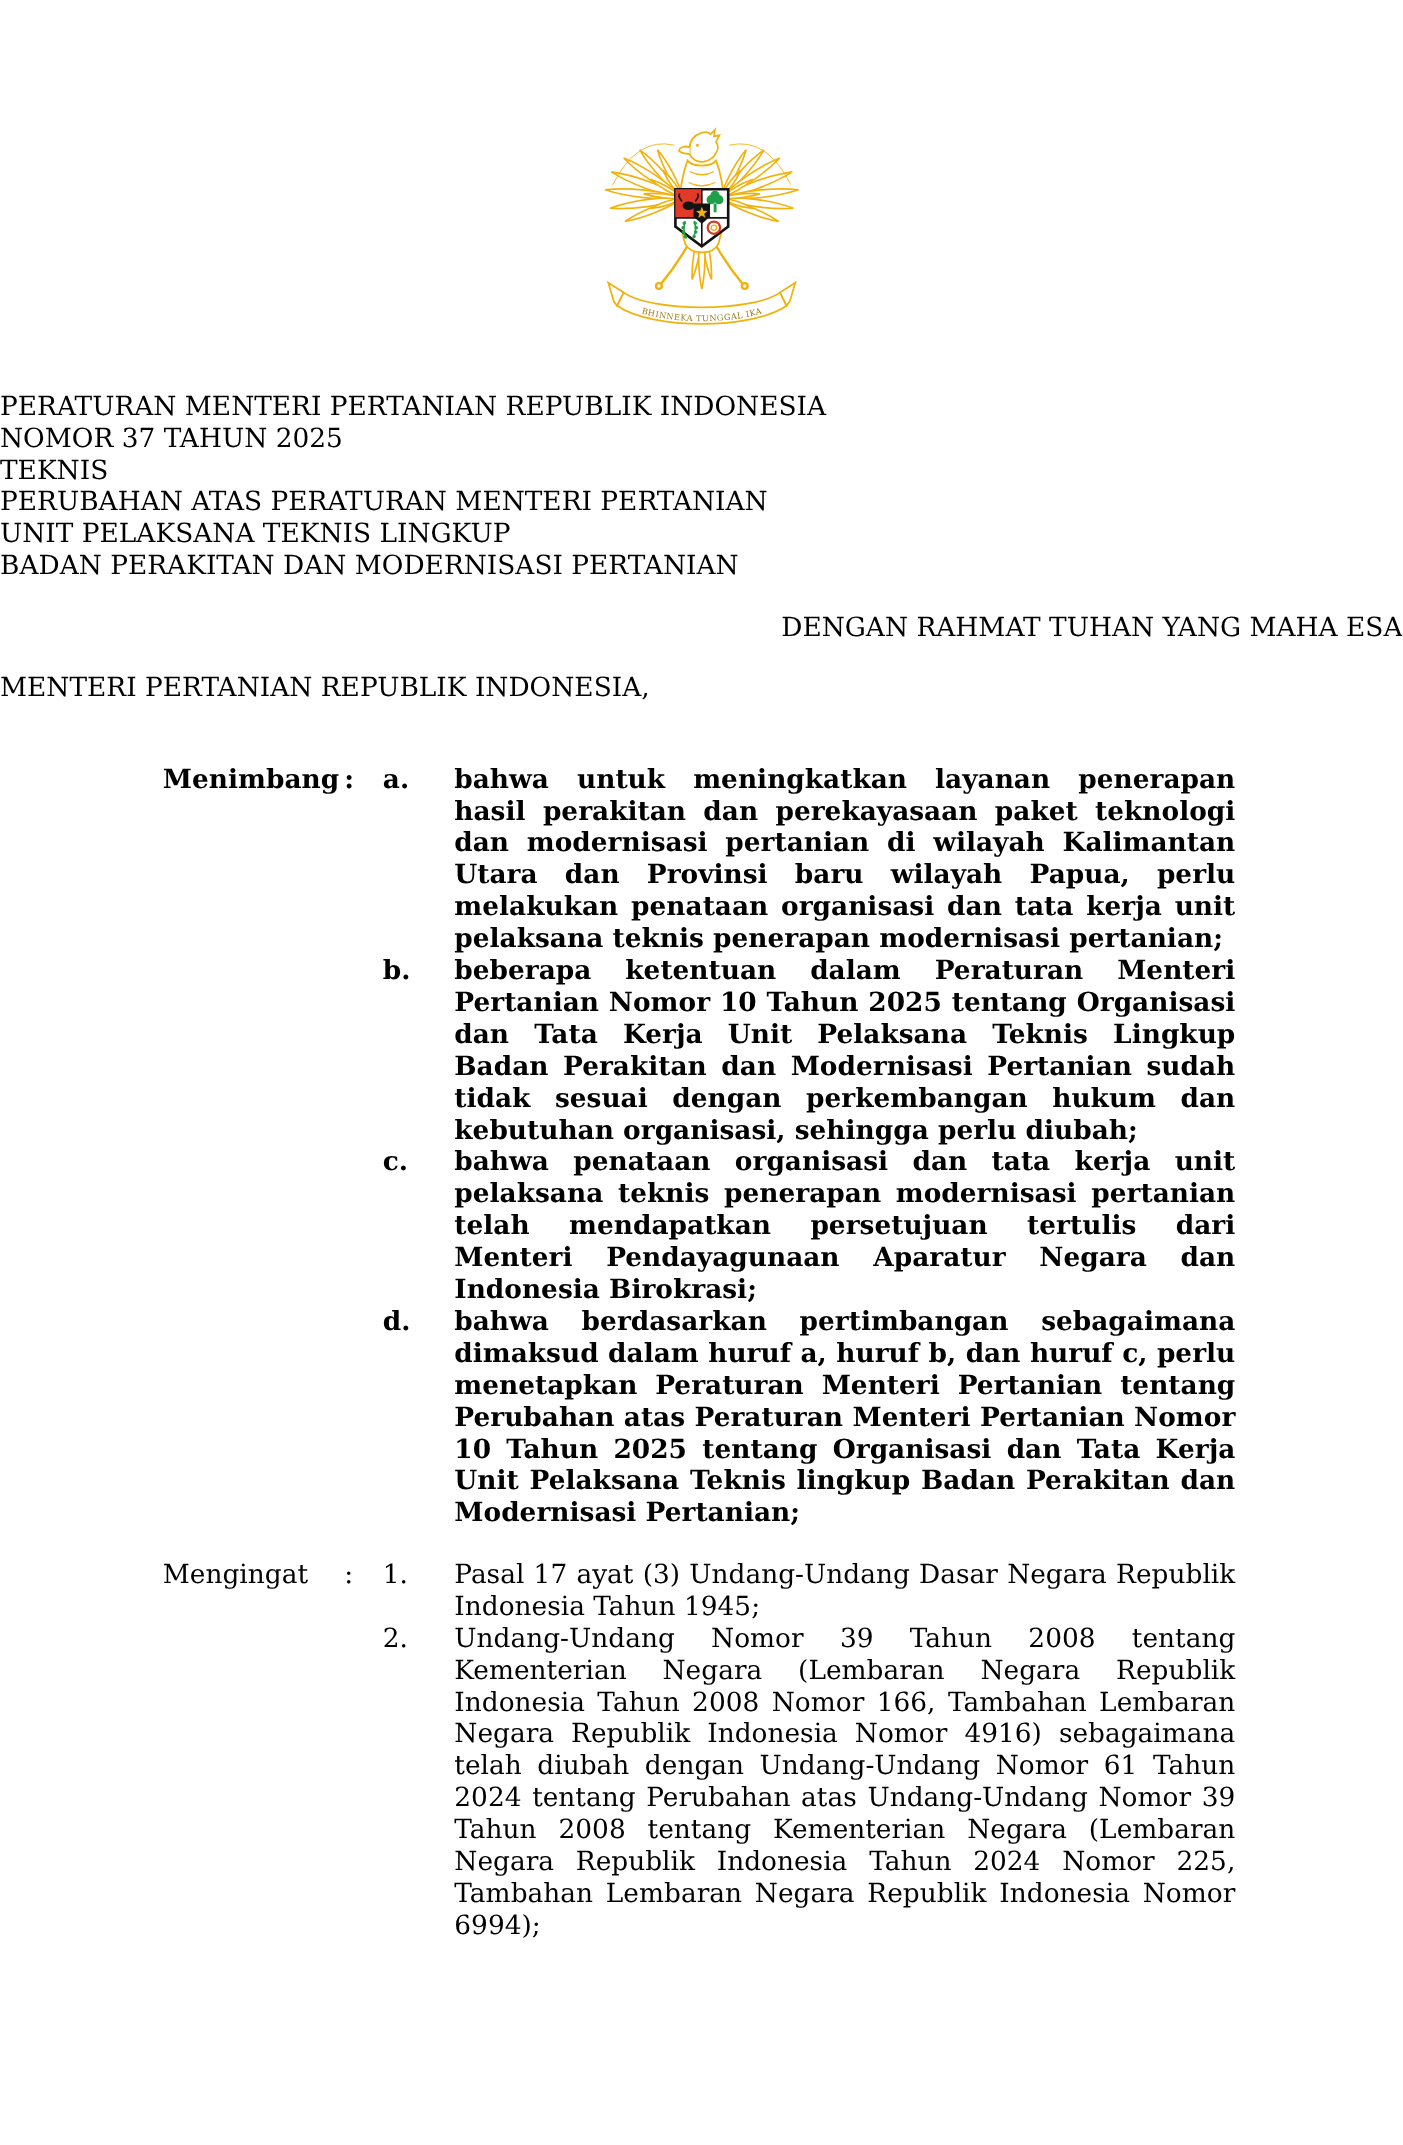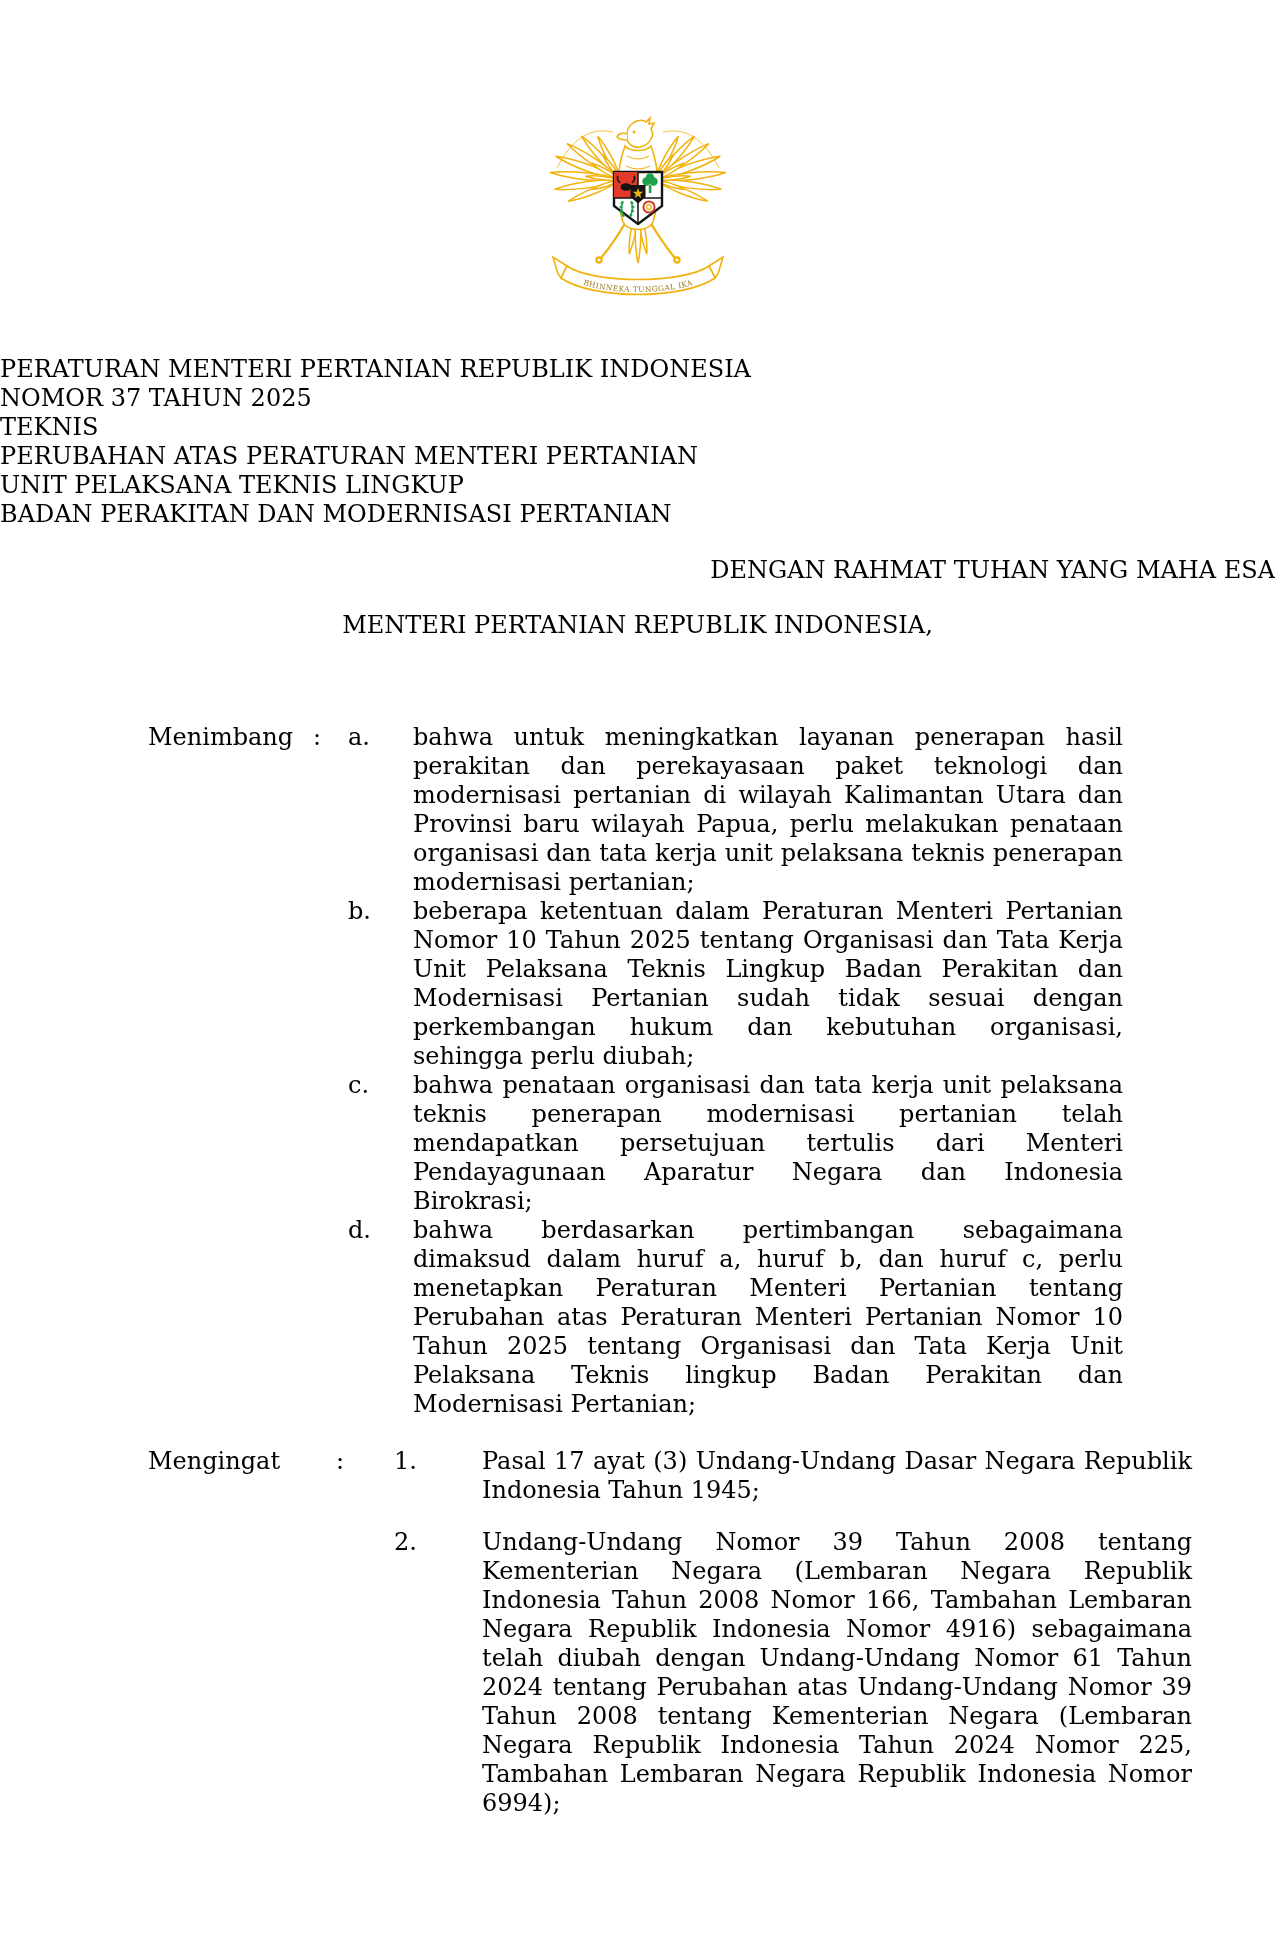--- a/index.html
+++ b/index.html
@@ -10,29 +10,29 @@
     background:#ffffff;
     font-family:"DejaVu Serif","Liberation Serif",serif;
     font-size:24px;line-height:29px;color:#000;
     overflow:hidden;
   }
   .emblem-wrap{width:100%;display:flex;justify-content:center;margin:0;padding-top:108px;}
   .emblem-wrap svg{display:block;}
   .title-block{margin-top:51px;text-align:left;}
   .title-block .tline{white-space:nowrap;}
   .invocation{margin-top:27px;text-align:right;}
-  .authority{margin-top:26px;text-align:center;}
+  .authority{margin-top:26px;}
   .section{
     display:grid;
     grid-template-columns:165px 35px 65px 710px;
     padding-left:148px;
     align-items:start;
   }
-  .section.menimbang{margin-top:83px;}
-  .section.mengingat{margin-top:28px;gap:23px;}
+  .section.menimbang{margin-top:53px;font-weight:bold;}
+  .section.mengingat{margin-top:28px;}
   .sec-label{grid-column:1;}
   .sec-colon{grid-column:2;}
   .item-marker{grid-column:3;}
   .item-text{grid-column:4;text-align:justify;}
 </style>
 </head>
 <body>
 
 <div class="page">
 

